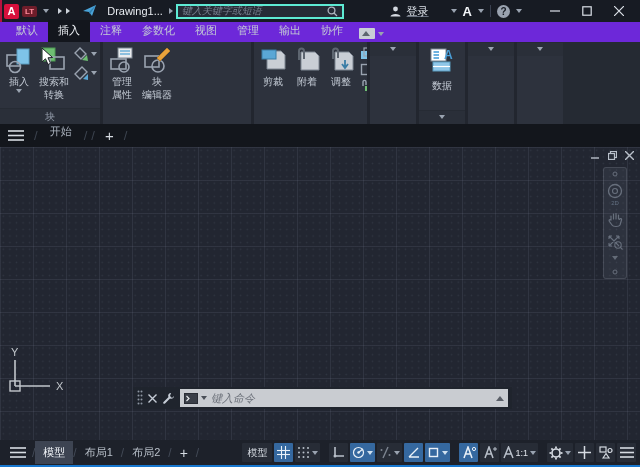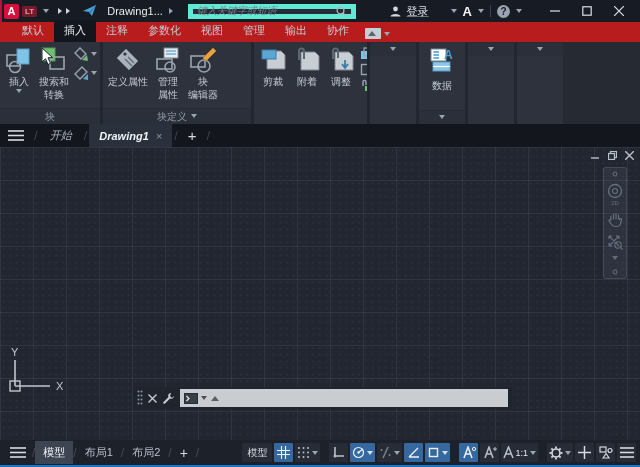--- a/index.html
+++ b/index.html
@@ -13,34 +13,34 @@
   .logo { width:15px; height:15px; margin-left:2px; background:#d6103c; color:#fff;
     font-weight:bold; font-size:11px; display:flex; align-items:center; justify-content:center; border-radius:2px; }
   .lt-badge { margin-left:3px; background:#6e1d2a; color:#ff8c9c; font-size:8px; font-weight:bold;
     padding:1px 3px; border-radius:2px; }
   .caret-down { width:0; height:0; border:3px solid transparent; border-top:4px solid #9aa3b0; margin:3px 0 0 6px; }
   .caret-right { width:0; height:0; border:3px solid transparent; border-left:4px solid #9aa3b0; margin-left:6px; }
   .qat-expand { display:flex; margin-left:8px; }
   .qat-expand .caret-right { margin-left:1px; border-left-color:#cdd3db; }
   .share-icon { margin-left:10px; }
   .doc-title { margin-left:10px; font-size:11px; color:#e7ebf0; }
-  .search-box { margin-left:12px; width:168px; height:15px; background:#262b36; border:5px solid #5eead4;
+  .search-box { width:168px; height:15px; background:#262b36; border:2px solid #5eead4;
     display:flex; align-items:center; padding:0 4px; }
   .search-box .ph { flex:1; font-size:10px; font-style:italic; color:#78808f; white-space:nowrap; overflow:hidden; }
   .tb-right { margin-left:auto; display:flex; align-items:center; gap:6px; padding-right:8px; }
   .signin { font-size:11px; color:#dde2e9; text-decoration:underline; text-decoration-color:#6a7280; }
   .tb-sep { width:1px; height:12px; background:#3a4150; }
   .adsk { font-size:13px; font-weight:bold; color:#f2f5f8; }
   .help-badge { width:13px; height:13px; border-radius:50%; background:#9aa3b0; color:#171b23;
     font-size:10px; font-weight:bold; display:flex; align-items:center; justify-content:center; }
   .winbtn { width:26px; height:18px; display:flex; align-items:center; justify-content:center; }
 
   
-  .tabrow { position:absolute; left:0; top:22px; width:640px; height:20px; background:#b91c1c;
-    display:flex; align-items:flex-end; padding-left:12px; }
+  .tabrow { position:absolute; left:0; top:22px; width:640px; height:20px; background:#6d28d9;
+    display:flex; align-items:flex-end; padding-left:6px; }
   .rtab { font-size:11px; color:#c3cad4; padding:3px 10px 4px 10px; cursor:default; }
   .rtab.active { background:#13161d; color:#f0f3f7; }
   .ribbon-toggle { display:flex; align-items:center; margin-left:6px; margin-bottom:3px; gap:3px; }
   .ribbon-toggle .pic { width:16px; height:11px; background:#c9ced6; border-radius:1px; position:relative; }
   .ribbon-toggle .pic:after { content:""; position:absolute; left:3px; top:3px; width:0; height:0;
     border-left:4px solid transparent; border-right:4px solid transparent; border-bottom:5px solid #5d6570; }
 
   
   .ribbon { position:absolute; left:0; top:42px; width:640px; height:82px; background:#252a33; display:flex; }
   .panel { background:#2d323d; height:82px; display:flex; flex-direction:column; }
@@ -56,21 +56,21 @@
   .cpanel { width:46px; }
   .cpanel .pbtn { flex:1; display:flex; flex-direction:column; align-items:center; padding-top:4px; }
   .cpanel .blabel { font-size:10px; color:#c3cad4; margin-top:3px; white-space:nowrap; }
   .cpanel .pfoot { height:14px; display:flex; align-items:center; justify-content:center; background:#2a2f39; border-top:1px solid #262b34; }
   .ribbon-rest { flex:1; background:#252a33; }
 
   
   .filetabs { position:absolute; left:0; top:124px; width:640px; height:23px; background:#13161c;
     display:flex; align-items:center; }
   .ft-slash { color:#3c434f; font-size:13px; margin:0 2px; }
-  .ftab { height:23px; display:flex; align-items:center; padding:0 10px; font-size:11px; color:#aab2bd;font-style:italic; }
+  .ftab { height:23px; display:flex; align-items:flex-start; padding:0 10px; font-size:11px; color:#aab2bd; }
   .ftab.active { background:#2b313c; color:#f0f3f7; font-weight:bold; gap:7px; }
   .ftab .close-x { font-weight:normal; color:#8d95a2; font-size:11px; }
   .ft-plus { font-size:15px; color:#d7dce3; padding:0 8px; }
 
   
   .canvas { position:absolute; left:0; top:147px; width:640px; height:293px; background:#222631;
     background-image:
       radial-gradient(rgba(170,185,210,0.10) 0.8px, transparent 1px),
       linear-gradient(to right, rgba(170,185,210,0.10) 1px, transparent 1px),
       linear-gradient(to bottom, rgba(170,185,210,0.10) 1px, transparent 1px);
@@ -229,55 +229,40 @@
       <div class="plabel">
         <span>块</span>
       </div>
     </div>
     <div class="panel-sep"></div>
 
     <div class="panel" style="width:148px;">
       <div class="pbuttons">
         <div class="bigbtn">
           <svg width="28" height="28" viewBox="0 0 28 28">
-            <path d="M3 12 L12 3 L24 15 L15 24 Z" fill="#aab2bd" stroke="#7d8591" stroke-width="1"></path>
-            <circle cx="11" cy="8" r="1.6" fill="#2d323d"></circle>
-            <g stroke="#5d6570" stroke-width="1.2">
-                <line x1="11" y1="13" x2="18" y2="20"></line>
-                <line x1="14" y1="11" x2="20" y2="17"></line>
-              </g>
-          </svg>
-          <span class="blabel">定义属性</span>
-        </div>
-        <div class="bigbtn">
-          <svg width="28" height="28" viewBox="0 0 28 28">
             <rect x="10" y="2" width="14" height="10" fill="#e9ecef" stroke="#7d8591"></rect>
             <g stroke="#5aa7d6" stroke-width="1.3">
                 <line x1="12" y1="5" x2="22" y2="5"></line>
                 <line x1="12" y1="8" x2="22" y2="8"></line>
               </g>
             <rect x="3" y="13" width="15" height="10" fill="none" stroke="#9aa3b0" stroke-width="1.6"></rect>
             <circle cx="16" cy="21" r="5" fill="none" stroke="#9aa3b0" stroke-width="1.6"></circle>
           </svg>
           <span class="blabel">管理</span>
           <span class="blabel">属性</span>
         </div>
         <div class="bigbtn">
           <svg width="28" height="28" viewBox="0 0 28 28">
             <rect x="2" y="10" width="14" height="11" fill="none" stroke="#9aa3b0" stroke-width="1.6"></rect>
             <circle cx="15" cy="20" r="6" fill="none" stroke="#9aa3b0" stroke-width="1.6"></circle>
             <path d="M14 12 L24 2 L27 5 L17 15 Z" fill="#e8a33d" stroke="#b97e28" stroke-width="1"></path>
           </svg>
           <span class="blabel">块</span>
           <span class="blabel">编辑器</span>
         </div>
-      </div>
-      <div class="plabel">
-        <span>块定义</span>
-        <div class="caret-down" style="margin:2px 0 0 0;"></div>
       </div>
     </div>
     <div class="panel-sep"></div>
 
     <div class="panel" style="width:113px;">
       <div class="pbuttons">
         <div class="bigbtn">
           <svg width="28" height="28" viewBox="0 0 28 28">
             <path d="M8 5 L22 5 L26 9 L26 23 L8 23 Z" fill="#c9ced5" stroke="#7d8591"></path>
             <rect x="3" y="4" width="14" height="9" fill="#5aa7d6" stroke="#3a7da6"></rect>
@@ -379,24 +364,20 @@
             <line x1="0" y1="5.5" x2="16" y2="5.5"></line>
             <line x1="0" y1="10" x2="16" y2="10"></line>
           </g>
       </svg>
     </div>
     <span class="ft-slash">/</span>
     <div class="ftab">
         <span>开始</span>
       </div>
     <span class="ft-slash">/</span>
-    <div class="ftab active">
-      <span>Drawing1</span>
-      <span class="close-x">×</span>
-    </div>
     <span class="ft-slash">/</span>
     <div class="ft-plus">+</div>
     <span class="ft-slash">/</span>
   </div>
 
   <div class="canvas">
     <div class="dwg-controls">
       <svg width="9" height="9" viewBox="0 0 9 9">
           <line x1="0" y1="7" x2="8" y2="7" stroke="#b9c0ca" stroke-width="1.4"></line>
         </svg>
@@ -460,20 +441,21 @@
         <path d="M9 1 C7 1 5.5 3 6.5 5 L1.5 10 C0.5 11 2 12.5 3 11.5 L8 6.5 C10 7.5 12 6 12 4 L10 6 L8 4 Z" fill="#c5ccd6"></path>
       </svg>
       <div class="cmd-input">
         <div class="prompt-chip">
           <svg width="14" height="11" viewBox="0 0 14 11">
             <rect x="0.5" y="0.5" width="13" height="10" fill="#3a3f48" stroke="#2a2e36"></rect>
             <path d="M2.5 3 L5 5.5 L2.5 8" fill="none" stroke="#e9ecef" stroke-width="1.2"></path>
           </svg>
           <div class="caret-down"></div>
         </div>
+        <span class="cmd-ph">键入命令</span>
         <div class="cmd-up"></div>
       </div>
     </div>
   </div>
 
   <div class="statusbar">
     <div style="padding:0 6px;">
       <svg width="16" height="11" viewBox="0 0 16 11">
         <g stroke="#d7dce3" stroke-width="1.6">
             <line x1="0" y1="1" x2="16" y2="1"></line>

